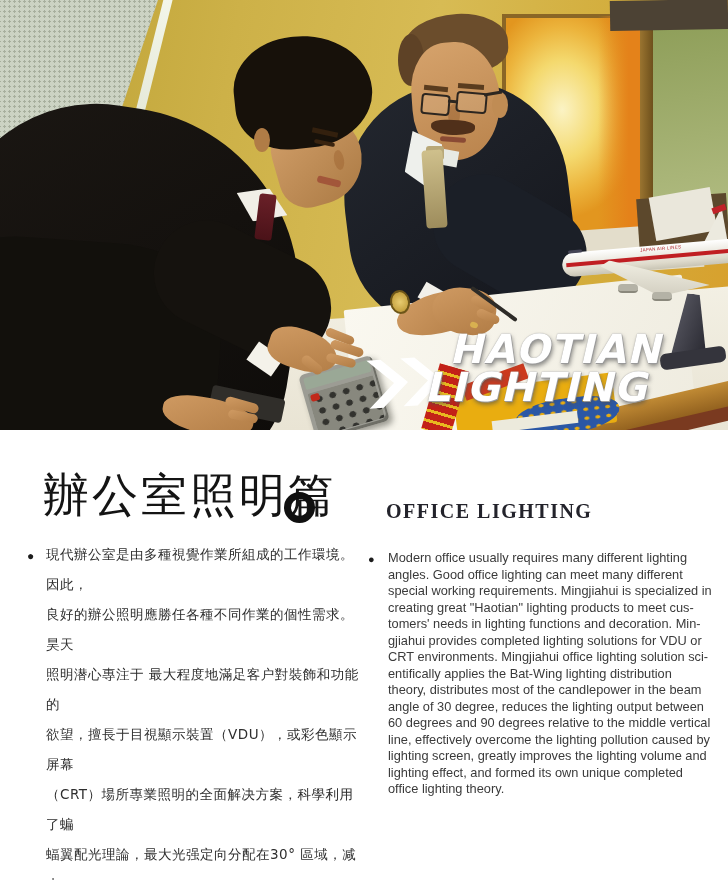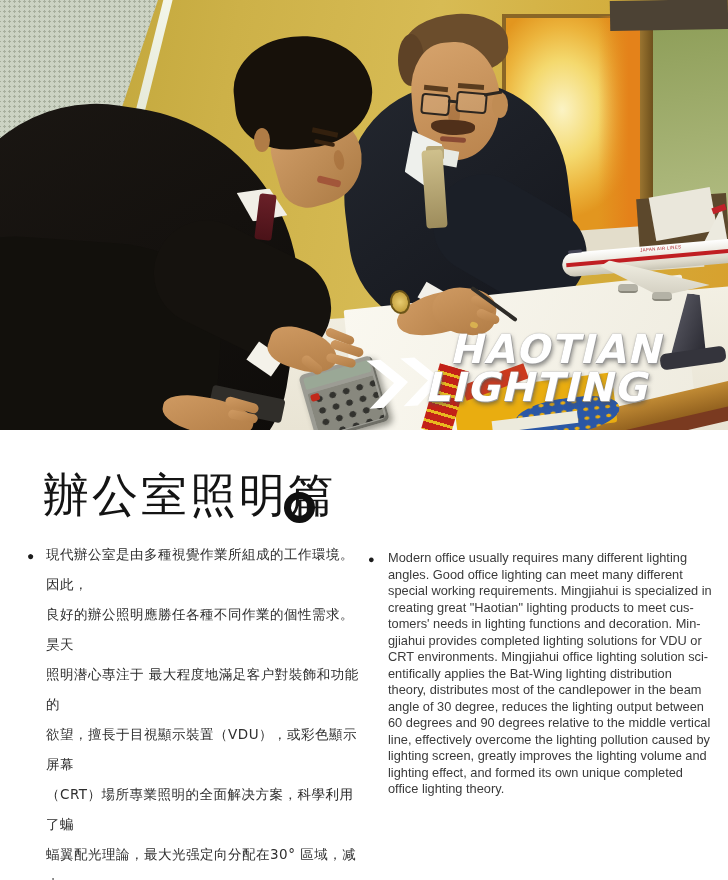--- a/index.html
+++ b/index.html
@@ -284,20 +284,21 @@
       </svg>
       <div class="logo-text">
         <div class="logo-line1">HAOTIAN</div>
         <div class="logo-line2">LIGHTING</div>
       </div>
     </div>
   </div>
 
   <div class="title-zh">辦公室照明篇</div>
   <div class="ring"></div>
+  <h2 class="title-en">OFFICE LIGHTING</h2>
 
   <span class="bullet zh-bullet">●</span>
   <div class="zh-text">現代辦公室是由多種視覺作業所組成的工作環境。因此，
 良好的辦公照明應勝任各種不同作業的個性需求。昊天
 照明潜心專注于 最大程度地滿足客户對裝飾和功能的
 欲望，擅長于目視顯示裝置（VDU），或彩色顯示屏幕
 （CRT）場所專業照明的全面解决方案，科學利用了蝙
 蝠翼配光理論，最大光强定向分配在30° 區域，减少
 與中垂綫成 60°—90°之内的光輸出，有效限制眩光
 并克服了光幕反射污染，提高了有效照度和識别能力，

